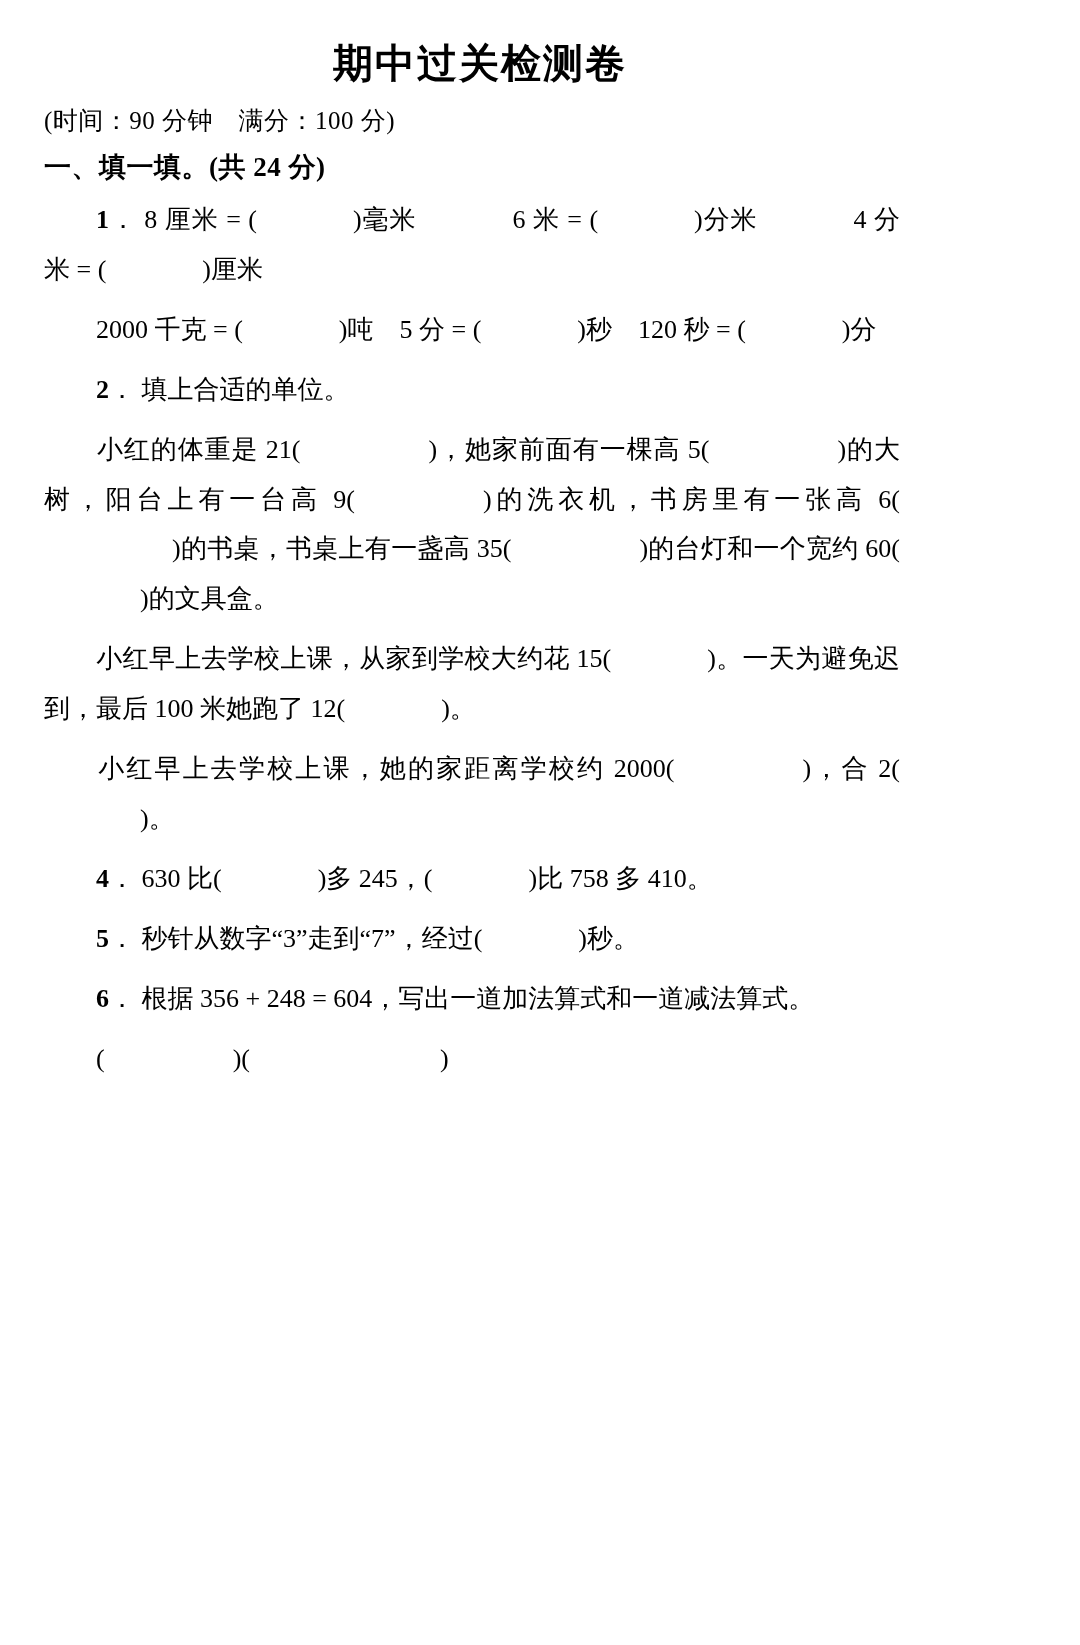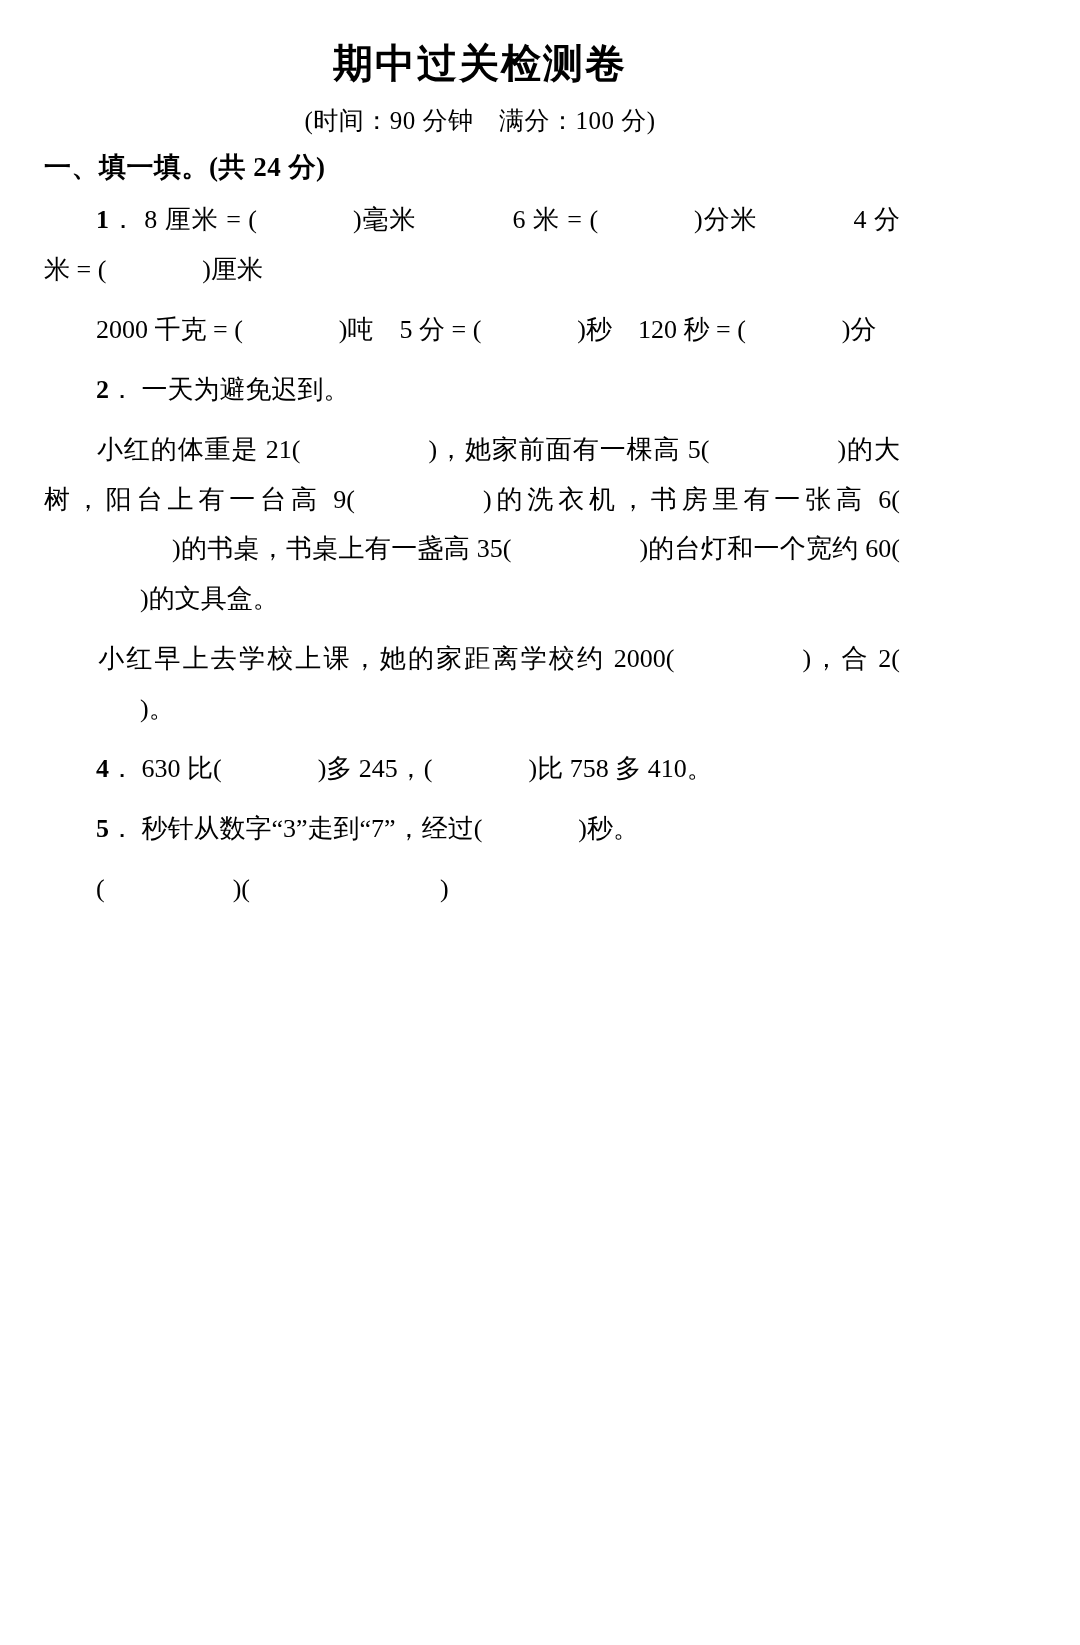--- a/index.html
+++ b/index.html
@@ -22,21 +22,20 @@
   }
   .doc-title {
     text-align: center;
     font-size: 40px;
     font-weight: 700;
     letter-spacing: 2px;
     margin: 14px 0 6px 0;
     line-height: 1.3;
   }
   .doc-subtitle {
-    text-align: center;
     font-size: 25px;
     margin: 14px 0 8px 0;
     letter-spacing: 0.5px;
   }
   .section-heading {
     font-size: 27px;
     font-weight: 700;
     margin: 12px 0 6px 0;
     letter-spacing: 0.5px;
   }
@@ -76,41 +75,48 @@
     <span class="indent"></span><span class="qnum">1</span><span>．</span>
     <span class="nowrap"><span>8 厘米 = (</span><span class="blank-m"></span><span>)毫米</span></span><span class="gap-l"></span><span class="nowrap"><span>6 米 = (</span><span class="blank-m"></span><span>)分米</span></span><span class="gap-l"></span><span><span>4 分米 = (</span><span class="blank-m"></span><span>)厘米</span></span>
   </div>
 
   <div class="q">
     <span class="indent"></span><span class="nowrap"><span>2000 千克 = (</span><span class="blank-m"></span><span>)吨</span></span><span class="gap-s"></span><span class="nowrap"><span>5 分 = (</span><span class="blank-m"></span><span>)秒</span></span><span class="gap-s"></span><span><span>120 秒 = (</span><span class="blank-m"></span><span>)分</span></span>
   </div>
 
   <div class="q">
     <span class="indent"></span><span class="qnum">2</span><span>．</span>
-    <span>一天为避免迟到。</span>
+    <span>填上合适的单位。</span>
   </div>
 
   <div class="q">
     <span class="indent"></span><span>小红的体重是 21(</span><span class="blank-l"></span><span>)，她家前面有一棵高 5(</span><span class="blank-l"></span><span>)的大树，阳台上有一台高 9(</span><span class="blank-l"></span><span>)的洗衣机，书房里有一张高 6(</span><span class="blank-l"></span><span>)的书桌，书桌上有一盏高 35(</span><span class="blank-l"></span><span>)的台灯和一个宽约 60(</span><span class="blank-m"></span><span>)的文具盒。</span>
   </div>
 
+  <div class="q">
+    <span class="indent"></span><span>小红早上去学校上课，从家到学校大约花 15(</span><span class="blank-m"></span><span>)。一天为避免迟到，最后 100 米她跑了 12(</span><span class="blank-m"></span><span>)。</span>
+  </div>
 
   <div class="q">
     <span class="indent"></span><span>小红早上去学校上课，她的家距离学校约 2000(</span><span class="blank-l"></span><span>)，合 2(</span><span class="blank-m"></span><span>)。</span>
   </div>
 
 
   <div class="q">
     <span class="indent"></span><span class="qnum">4</span><span>．</span>
     <span>630 比(</span><span class="blank-m"></span><span>)多 245，(</span><span class="blank-m"></span><span>)比 758 多 410。</span>
   </div>
 
   <div class="q">
     <span class="indent"></span><span class="qnum">5</span><span>．</span>
     <span>秒针从数字“3”走到“7”，经过(</span><span class="blank-m"></span><span>)秒。</span>
   </div>
 
+  <div class="q">
+    <span class="indent"></span><span class="qnum">6</span><span>．</span>
+    <span>根据 356 + 248 = 604，写出一道加法算式和一道减法算式。</span>
+  </div>
 
   <div class="q">
     <span class="indent"></span><span>(</span><span class="blank-l"></span><span>)(</span><span class="blank-l"></span><span class="blank-s"></span><span>)</span>
   </div>
 
 </div>
 
 </body></html>

